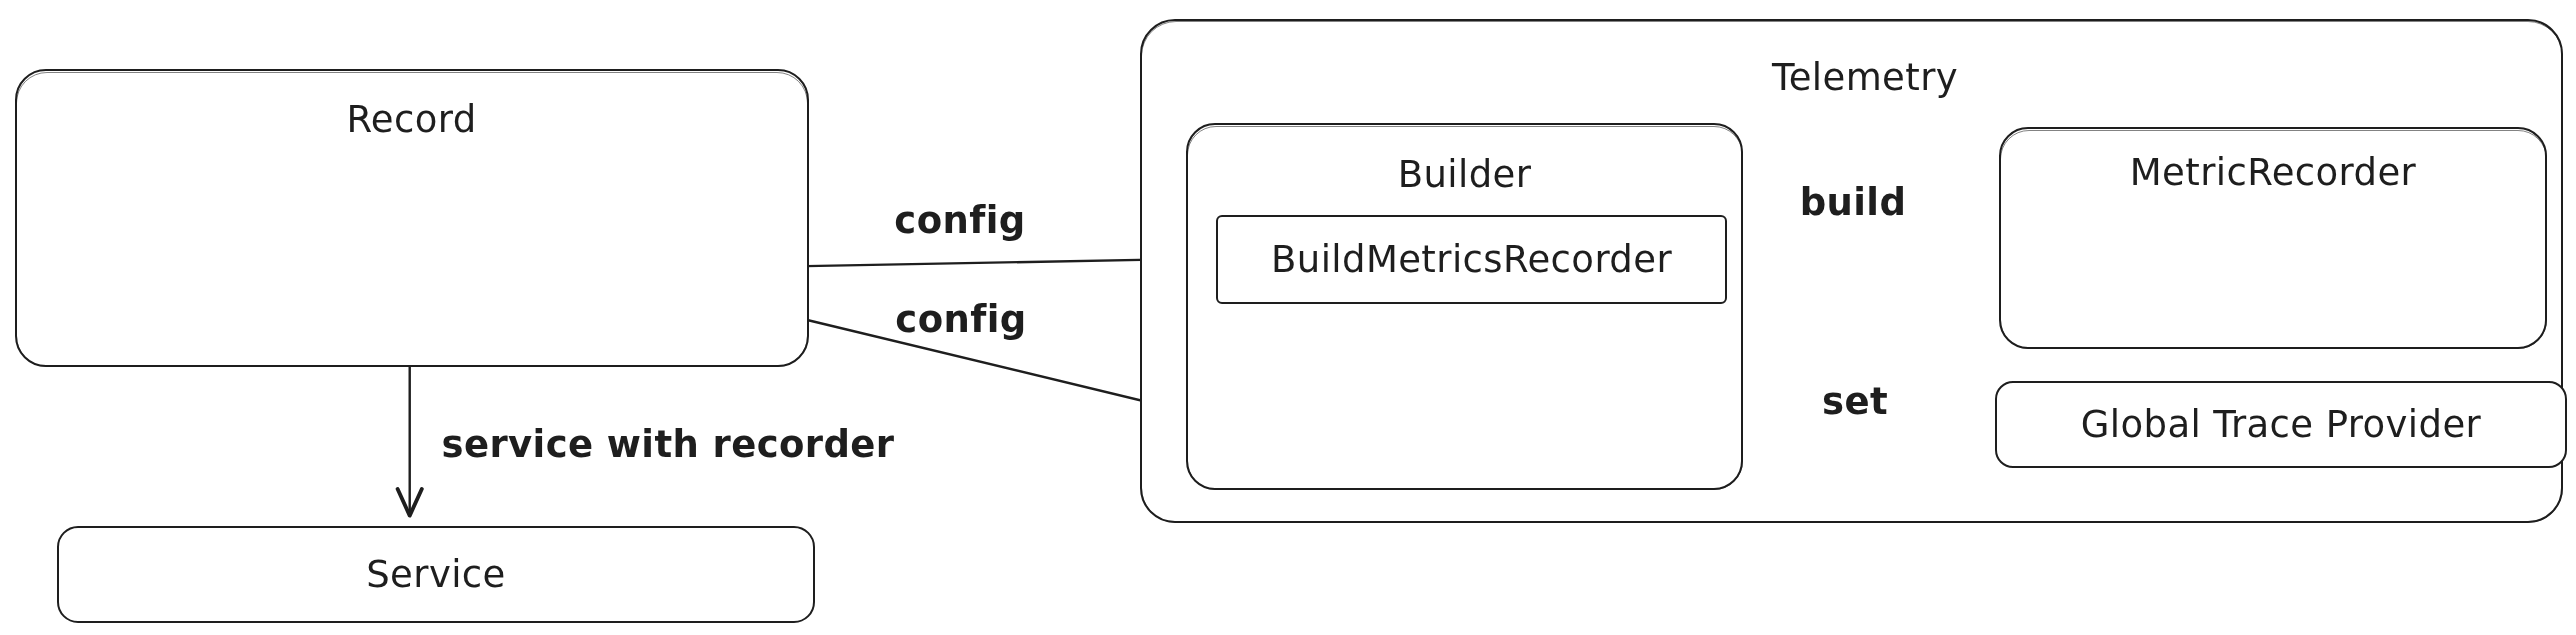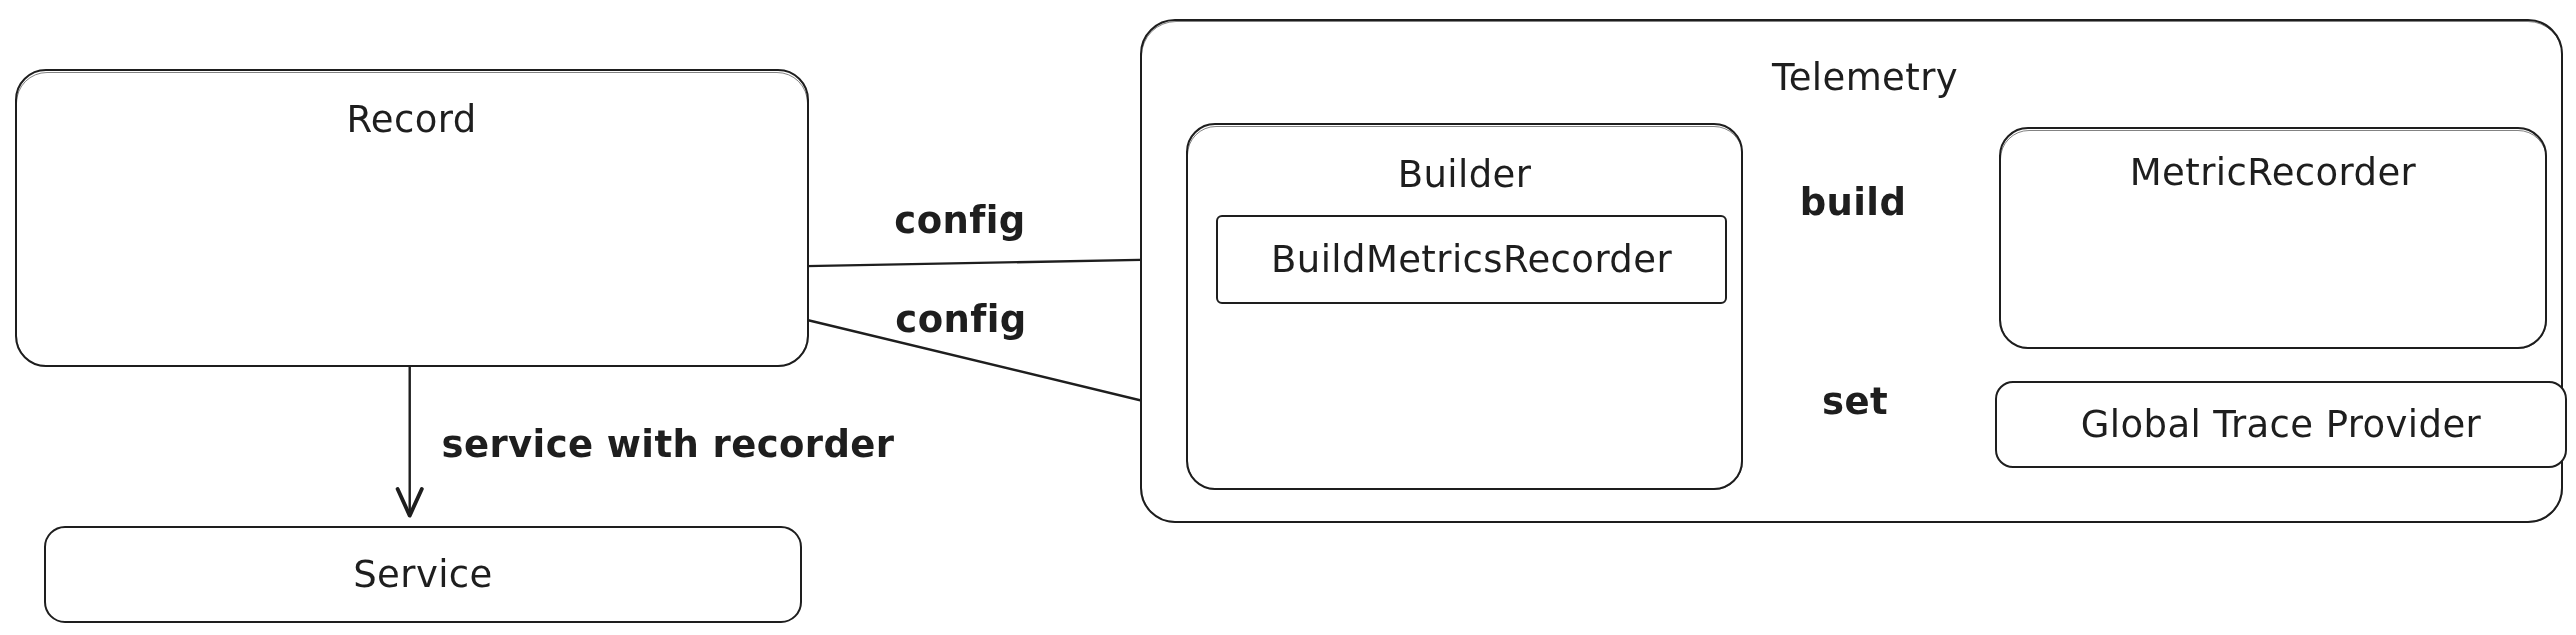--- a/index.html
+++ b/index.html
@@ -60,21 +60,21 @@
     letter-spacing: 0.4px;
     font-weight: 700;
     white-space: nowrap;
     background: transparent;
   }
 
   
   .runtime            { left: 14.5px;   top: 69px;  width: 794px;  height: 298px; border-radius: 31px; }
   .runtime .group-label      { margin-top: 26px; }
   .from-config        { left: 44px;   top: 219px; width: 740px;  height: 92px; border-radius: 21px; }
-  .service            { left: 44px;   top: 526px; width: 758px;  height: 97px; border-radius: 21px; }
+  .service            { left: 57px;   top: 526px; width: 758px;  height: 97px; border-radius: 21px; }
 
   .telemetry          { left: 1140px; top: 18.5px;  width: 1423px; height: 504px; border-radius: 35px; }
   .telemetry .group-label    { margin-top: 34px; padding-left: 27px; }
   .builder            { left: 1186px; top: 123px; width: 557px;  height: 367px; border-radius: 29px; }
   .builder .group-label      { margin-top: 27px; }
   .build-metrics      { left: 1216px; top: 215px; width: 511px;  height: 89px; border-radius: 6px; }
   .build-trace        { left: 1215px; top: 373px; width: 518px;  height: 87px; border-radius: 18px; }
 
   .metric-recorder    { left: 1999px; top: 127px; width: 548px;  height: 222px; border-radius: 29px; }
   .metric-recorder .group-label { margin-top: 21px; }

